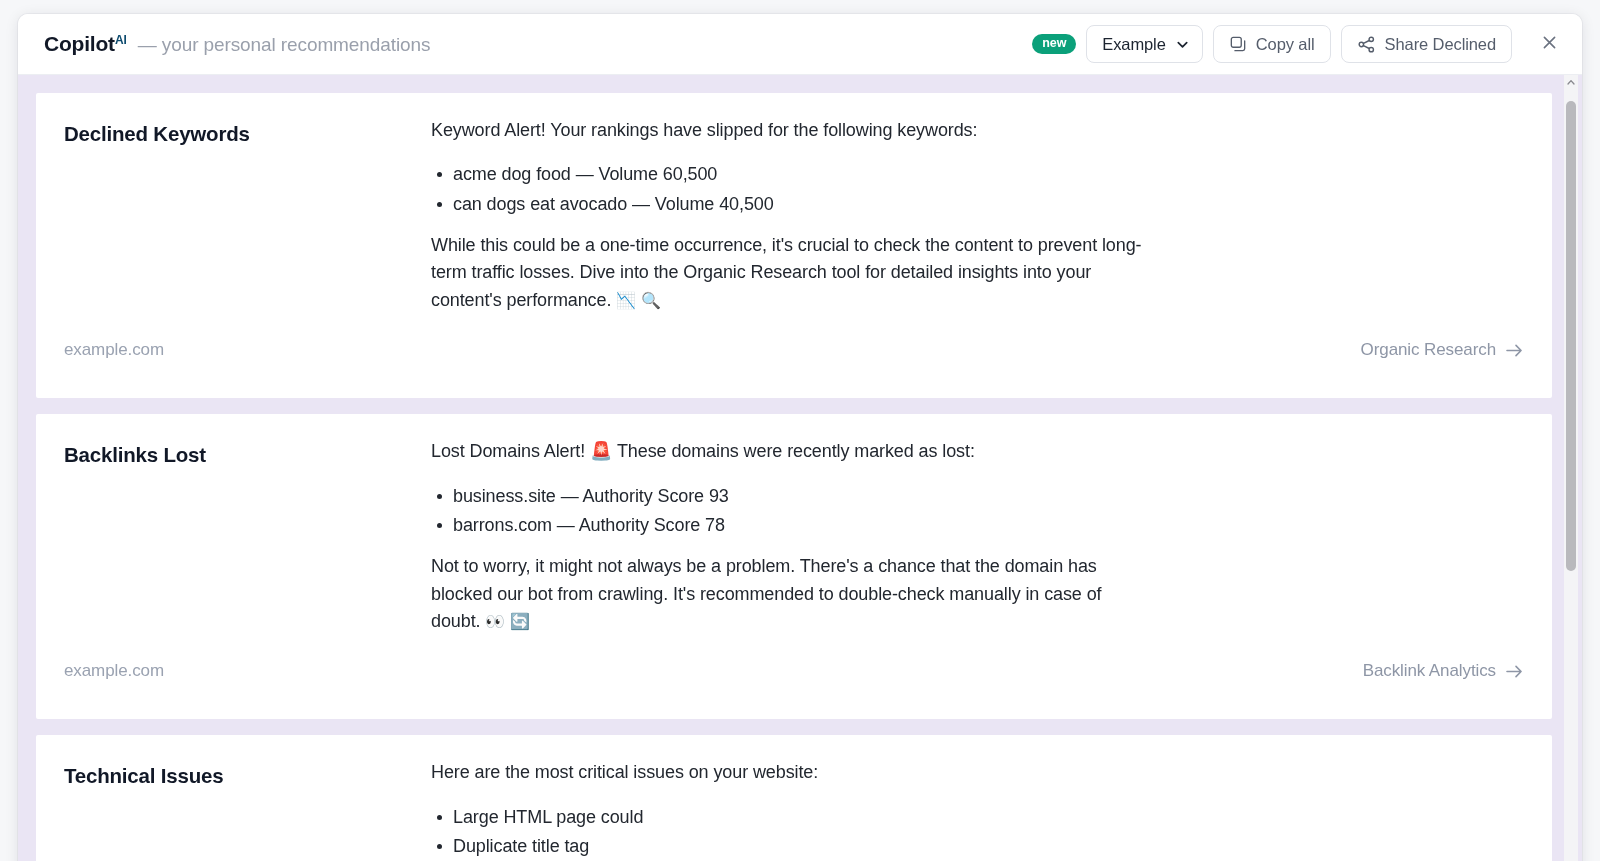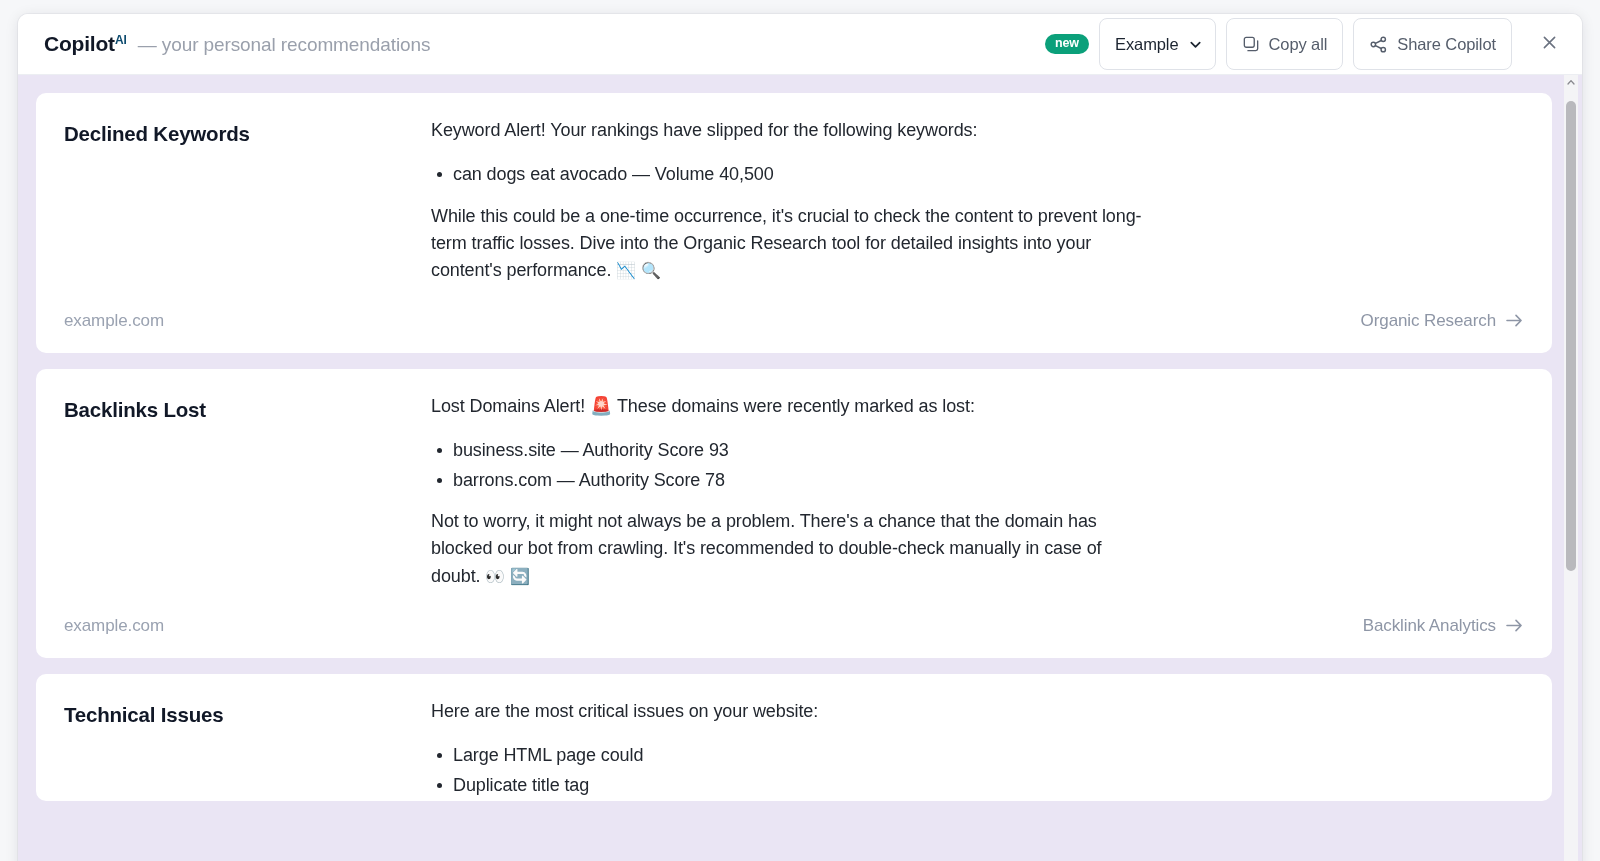--- a/index.html
+++ b/index.html
@@ -90,21 +90,21 @@
     border-radius: 11px;
     padding: 3px 10px 4px;
     line-height: 1;
     letter-spacing: -0.1px;
   }
 
   .btn {
     display: inline-flex;
     align-items: center;
     gap: 9px;
-    height: 52px;
+    height: 38px;
     padding: 0 15px;
     border: 1px solid #dfe2e8;
     border-radius: 8px;
     background: #ffffff;
     color: #555d6b;
     font-size: 16.5px;
     font-family: inherit;
     cursor: pointer;
     white-space: nowrap;
     letter-spacing: -0.1px;
@@ -141,23 +141,23 @@
   }
 
   .cards-scroll {
     height: 100%;
     overflow: hidden;
     padding-right: 12px;
   }
 
   .card {
     background: #ffffff;
-    border-radius: 10px;
-    display: flex;
-    padding: 24px 28px 0 28px;
+    border-radius: 2px;
+    display: flex;
+    padding: 24px 28px 16px 28px;
     margin-bottom: 16px;
     flex-direction: column;
   }
 
   .card-inner {
     display: flex;
     align-items: flex-start;
   }
 
   .card-title {
@@ -315,21 +315,21 @@
 
       <button class="btn">
         <span>
           <svg class="icon-svg" width="19" height="19" viewBox="0 0 20 20" fill="none">
             <circle cx="15" cy="4.6" r="2.3" stroke="#555d6b" stroke-width="1.5"></circle>
             <circle cx="15" cy="15.4" r="2.3" stroke="#555d6b" stroke-width="1.5"></circle>
             <circle cx="4.6" cy="10" r="2.3" stroke="#555d6b" stroke-width="1.5"></circle>
             <path d="M6.8 8.9 L12.9 5.8 M6.8 11.1 L12.9 14.2" stroke="#555d6b" stroke-width="1.5" stroke-linecap="round"></path>
           </svg>
         </span>
-        <span>Share Copilot</span>
+        <span>Share Declined</span>
       </button>
 
       <button class="close-btn">
         <span>
           <svg class="icon-svg" width="17" height="17" viewBox="0 0 18 18" fill="none">
             <path d="M3.6 3.6 L14.4 14.4 M14.4 3.6 L3.6 14.4" stroke="#6b7280" stroke-width="1.7" stroke-linecap="round"></path>
           </svg>
         </span>
       </button>
 
@@ -338,20 +338,21 @@
 
   <div class="modal-body">
     <div class="cards-scroll">
 
       <div class="card">
         <div class="card-inner">
           <div class="card-title">Declined Keywords</div>
           <div class="card-content">
             <p>Keyword Alert! Your rankings have slipped for the following keywords:</p>
             <ul>
+              <li>acme dog food — Volume 60,500</li>
               <li>can dogs eat avocado — Volume 40,500</li>
             </ul>
             <p><span>While this could be a one-time occurrence, it's crucial to check the content to prevent long-term traffic losses. Dive into the Organic Research tool for detailed insights into your content's performance. </span><span class="emoji">📉 🔍</span></p>
           </div>
         </div>
         <div class="card-footer">
           <span class="footer-domain">example.com</span>
           <a class="footer-link">
             <span>Organic Research</span>
             <span>

